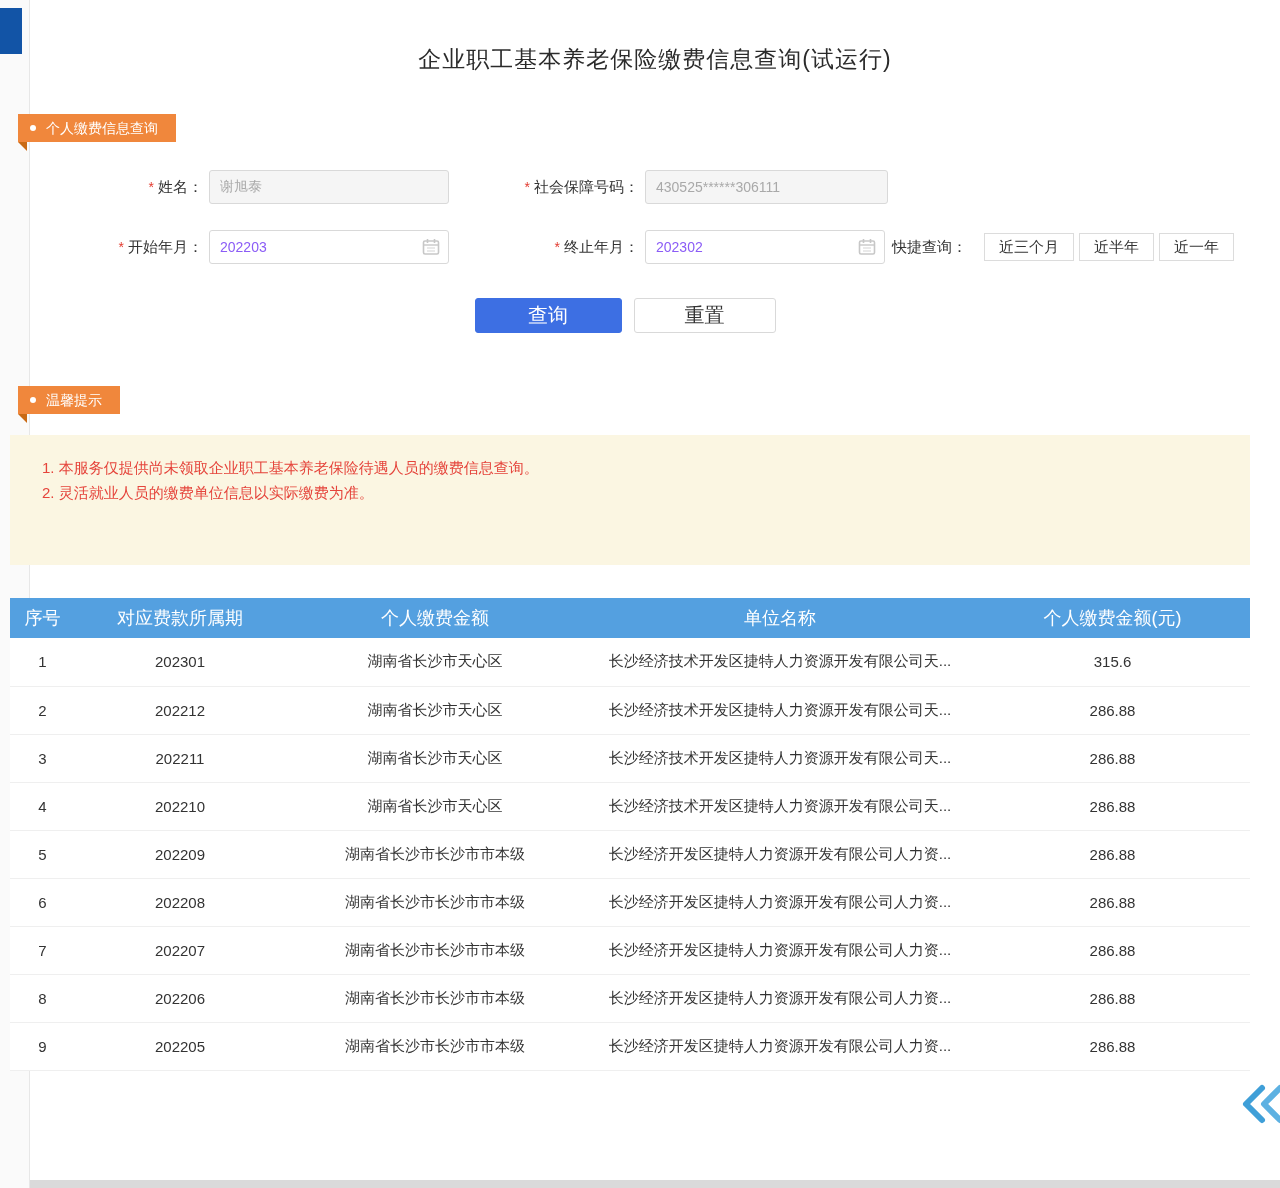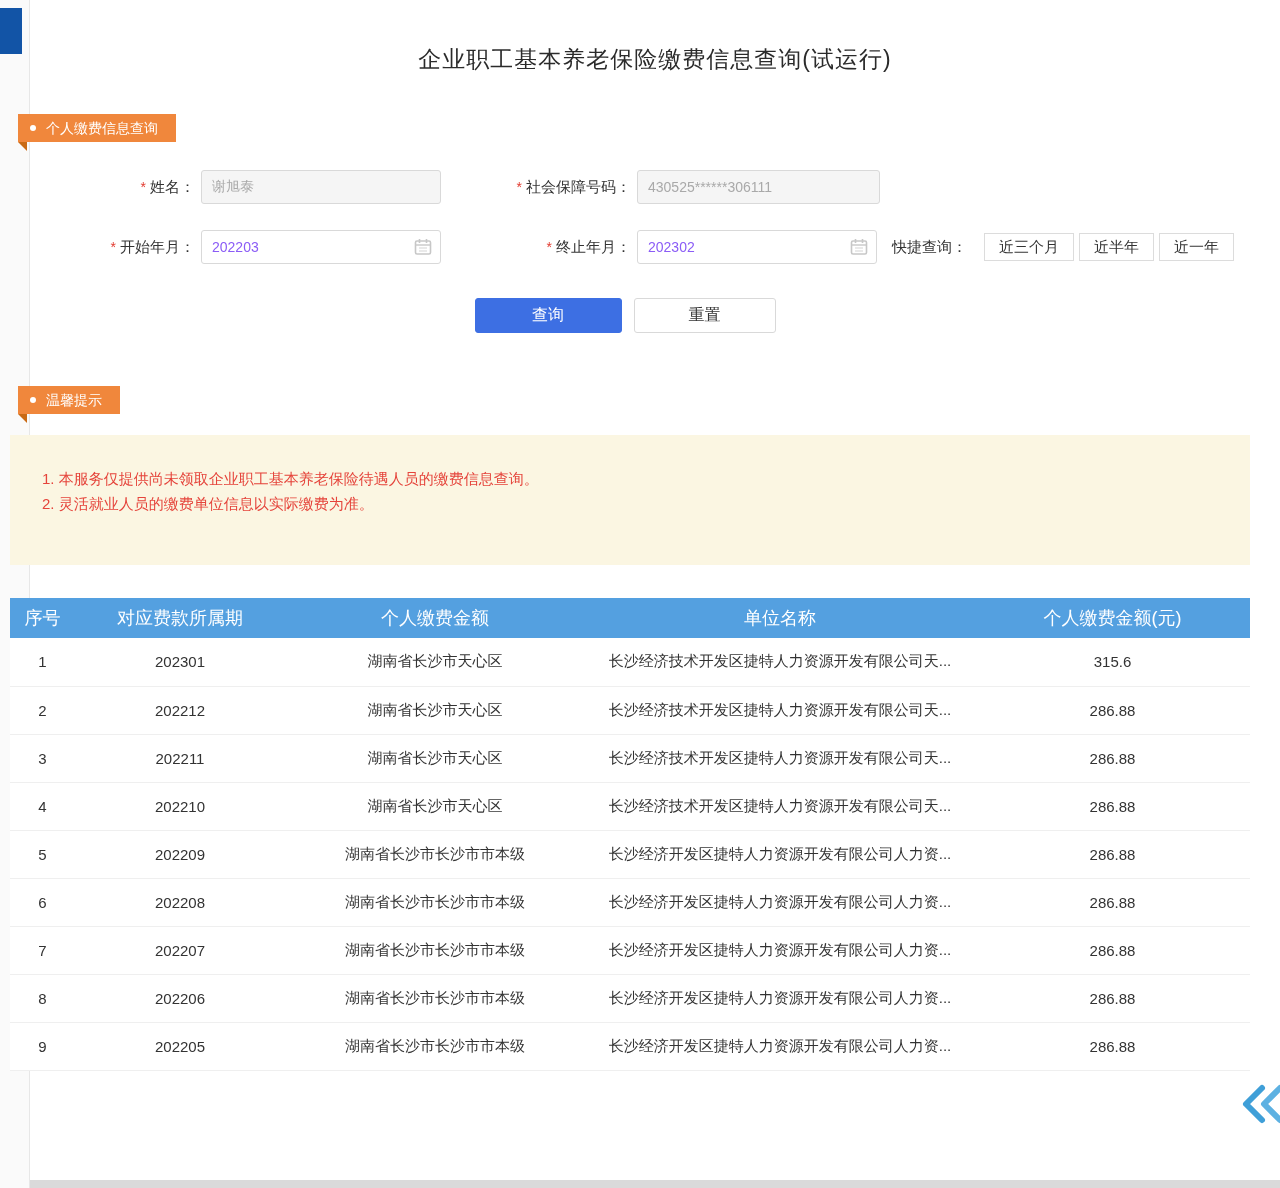--- a/index.html
+++ b/index.html
@@ -20,48 +20,48 @@
   
   .ribbon { position:absolute; left:18px; height:28px; background:#f0873c; color:#fff;
     font-size:14px; line-height:28px; padding:0 18px 0 12px; display:flex; align-items:center; gap:10px; }
   .ribbon .dot { width:6px; height:6px; border-radius:50%; background:#fff; display:inline-block; }
   .ribbon .fold { position:absolute; left:0; top:28px; width:0; height:0;
     border-top:9px solid #c96a15; border-left:9px solid transparent; }
   .ribbon-query { top:114px; }
   .ribbon-tips  { top:386px; }
 
   
-  .form-area { position:absolute; left:0; top:170px; width:1250px; }
+  .form-area { position:absolute; left:0; top:170px; width:1250px;padding-left:8px; }
   .form-row { display:flex; align-items:center; height:34px; margin-bottom:26px; padding-left:60px; }
   .f-label { font-size:15px; color:#333; text-align:right; white-space:nowrap; }
   .f-label .star { color:#e23b30; margin-right:4px; font-size:14px; }
   .lbl-1 { width:135px; }
   .lbl-2 { width:168px; margin-left:22px; }
   .inp { height:34px; border:1px solid #d9d9d9; border-radius:3px; font-size:14px;
     padding:0 10px; margin-left:6px; outline:none; font-family:inherit; }
   .inp-disabled { background:#f5f5f5; color:#a9a9a9; }
   .inp-name { width:240px; }
   .inp-ssn  { width:243px; }
   .date-wrap { position:relative; margin-left:6px; }
   .date-wrap .inp { margin-left:0; width:240px; color:#8b5cf6; background:#fff; padding-right:32px; }
   .cal-icon { position:absolute; right:9px; top:8px; width:18px; height:18px; opacity:.55; }
 
   .quick-group { margin-left:auto; display:flex; align-items:center; padding-right:16px; }
   .quick-label { font-size:15px; color:#333; margin-right:12px; }
   .quick-btn { height:28px; background:#fff; border:1px solid #dcdcdc; font-size:15px;
     color:#333; padding:0 14px; margin-left:5px; cursor:pointer; font-family:inherit; }
 
   .btn-row { position:absolute; left:0; top:298px; width:1250px; display:flex; justify-content:center; gap:12px; }
-  .btn { height:35px; border-radius:3px; font-size:16px; cursor:pointer; font-family:inherit; }
+  .btn { height:35px; border-radius:3px; font-size:20px; cursor:pointer; font-family:inherit; }
   .btn-primary { width:147px; background:#3d6fe3; border:1px solid #3d6fe3; color:#fff; }
   .btn-plain   { width:142px; background:#fff; border:1px solid #d9d9d9; color:#333; }
 
   
   .tips-box { position:absolute; left:10px; top:435px; width:1240px; height:130px;
-    background:#fbf6e2; padding:31px 0 0 32px; }
+    background:#fbf6e2; padding:20px 0 0 32px; }
   .tip-line { color:#e5443b; font-size:15px; line-height:25px; }
 
   
   .grid { position:absolute; left:10px; top:598px; width:1240px; }
   table { width:100%; border-collapse:collapse; table-layout:fixed; }
   thead th { background:#54a0e0; color:#fff; font-weight:normal; font-size:18px; height:40px; }
   tbody td { height:48px; text-align:center; font-size:15px; color:#333;
     border-bottom:1px solid #efefef; background:#fff;
     overflow:hidden; white-space:nowrap; text-overflow:ellipsis; }
   col.c1{width:65px;} col.c2{width:210px;} col.c3{width:300px;} col.c4{width:390px;} col.c5{width:275px;}

